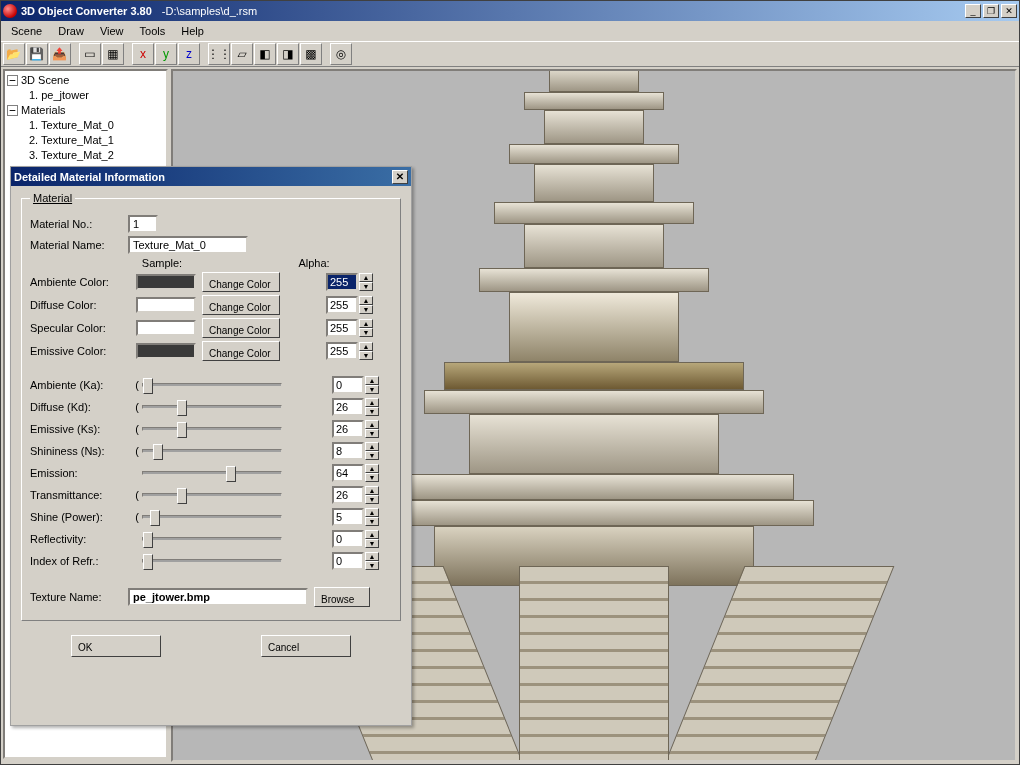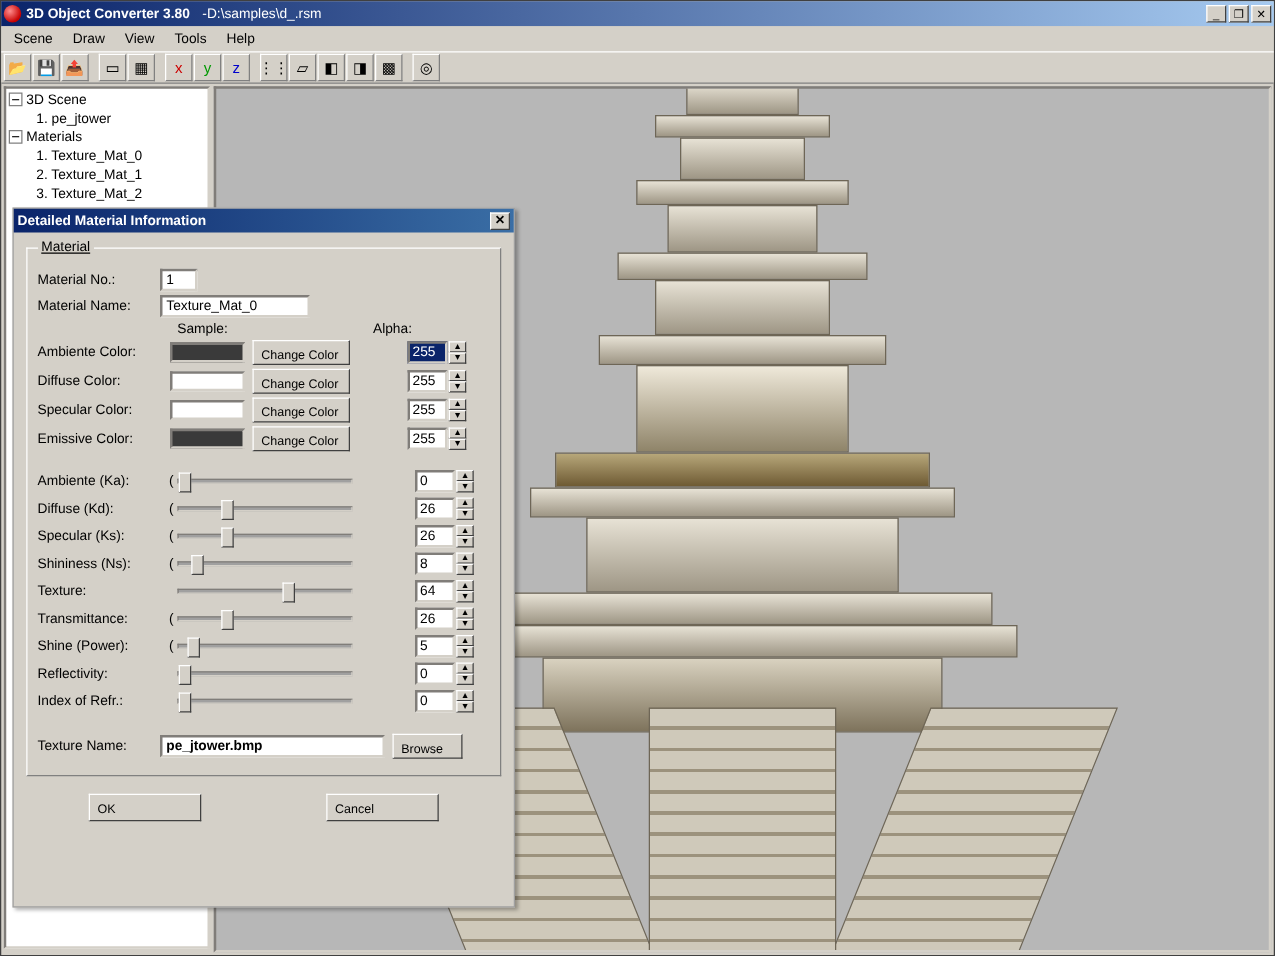--- a/index.html
+++ b/index.html
@@ -268,21 +268,21 @@
             </div>
             <div class="spin">
               <input value="26" style="">
               <div class="arrows">
                 <div>▲</div>
                 <div>▼</div>
               </div>
             </div>
           </div>
           <div class="slider-row">
-            <span class="lbl-sm">Specular (Ks):</span>
+            <span class="lbl-sm">Emissive (Ks):</span>
             <span class="tick">(</span>
             <div class="slider-track">
               <div class="slider-thumb" style="left:33.800000000000004px"></div>
             </div>
             <div class="spin">
               <input value="26" style="">
               <div class="arrows">
                 <div>▲</div>
                 <div>▼</div>
               </div>
@@ -296,21 +296,21 @@
             </div>
             <div class="spin">
               <input value="8" style="">
               <div class="arrows">
                 <div>▲</div>
                 <div>▼</div>
               </div>
             </div>
           </div>
           <div class="slider-row">
-            <span class="lbl-sm">Texture:</span>
+            <span class="lbl-sm">Emission:</span>
             <span class="tick"></span>
             <div class="slider-track">
               <div class="slider-thumb" style="left:83.2px"></div>
             </div>
             <div class="spin">
               <input value="64" style="">
               <div class="arrows">
                 <div>▲</div>
                 <div>▼</div>
               </div>

